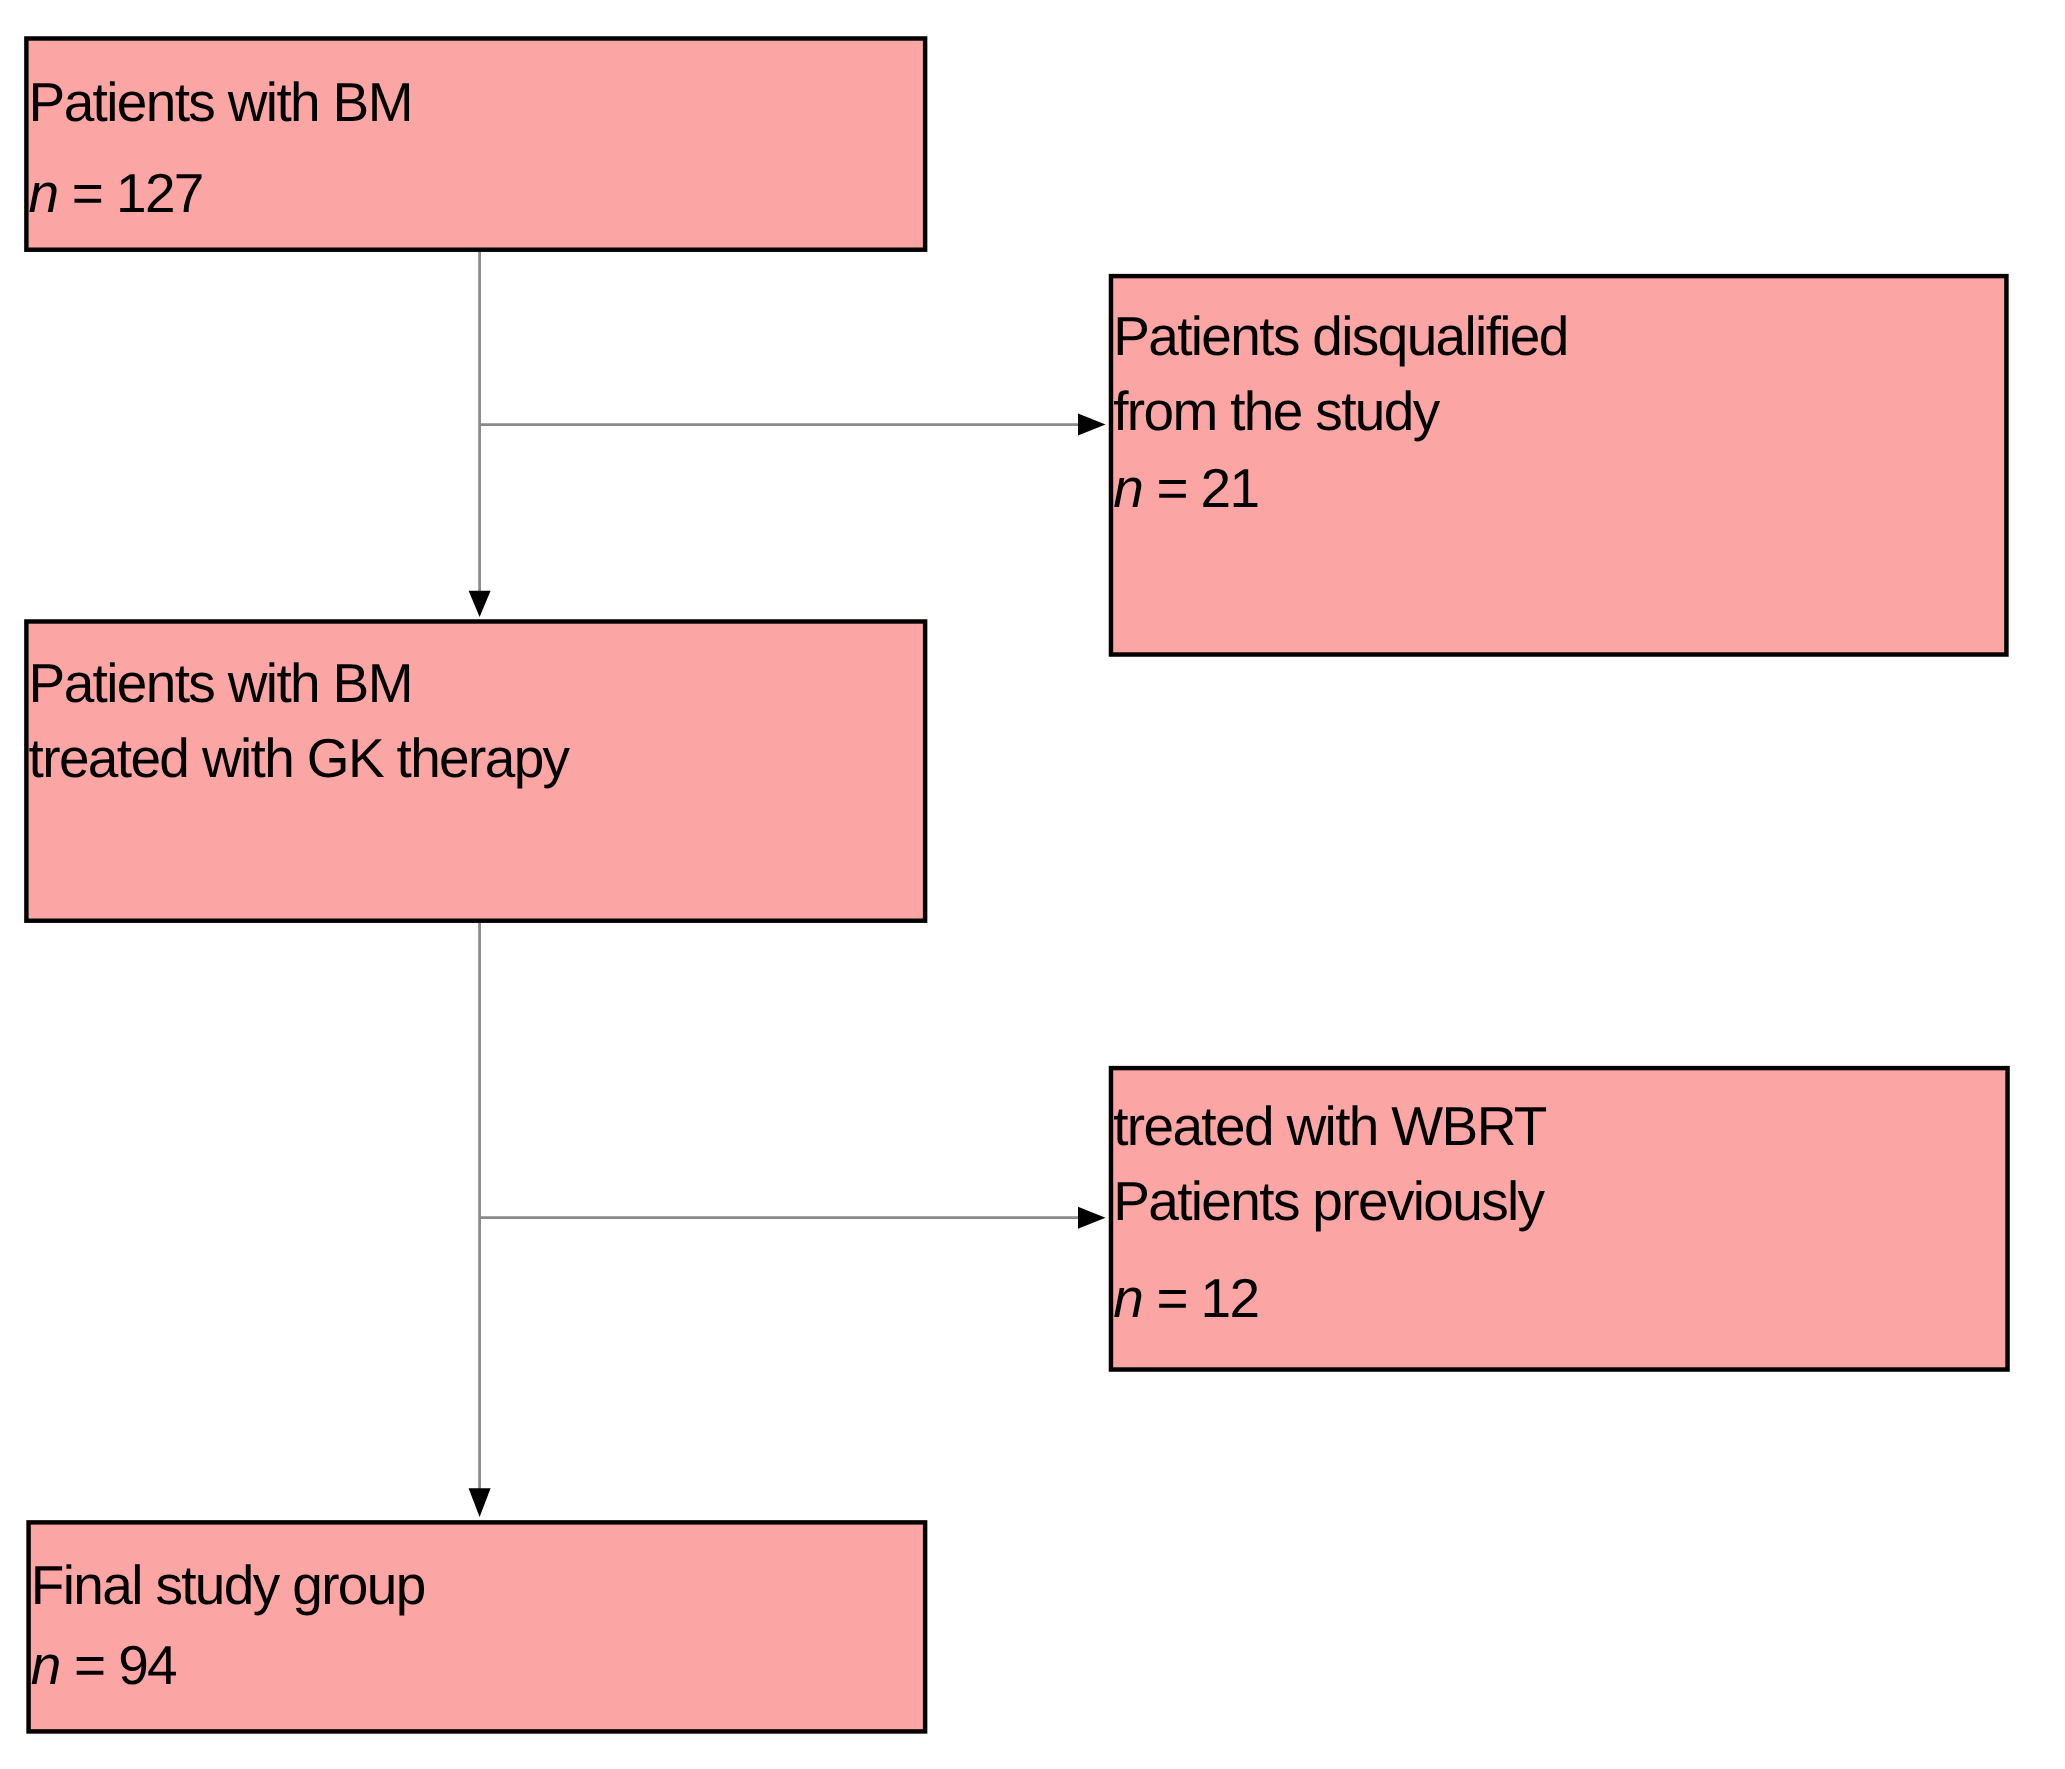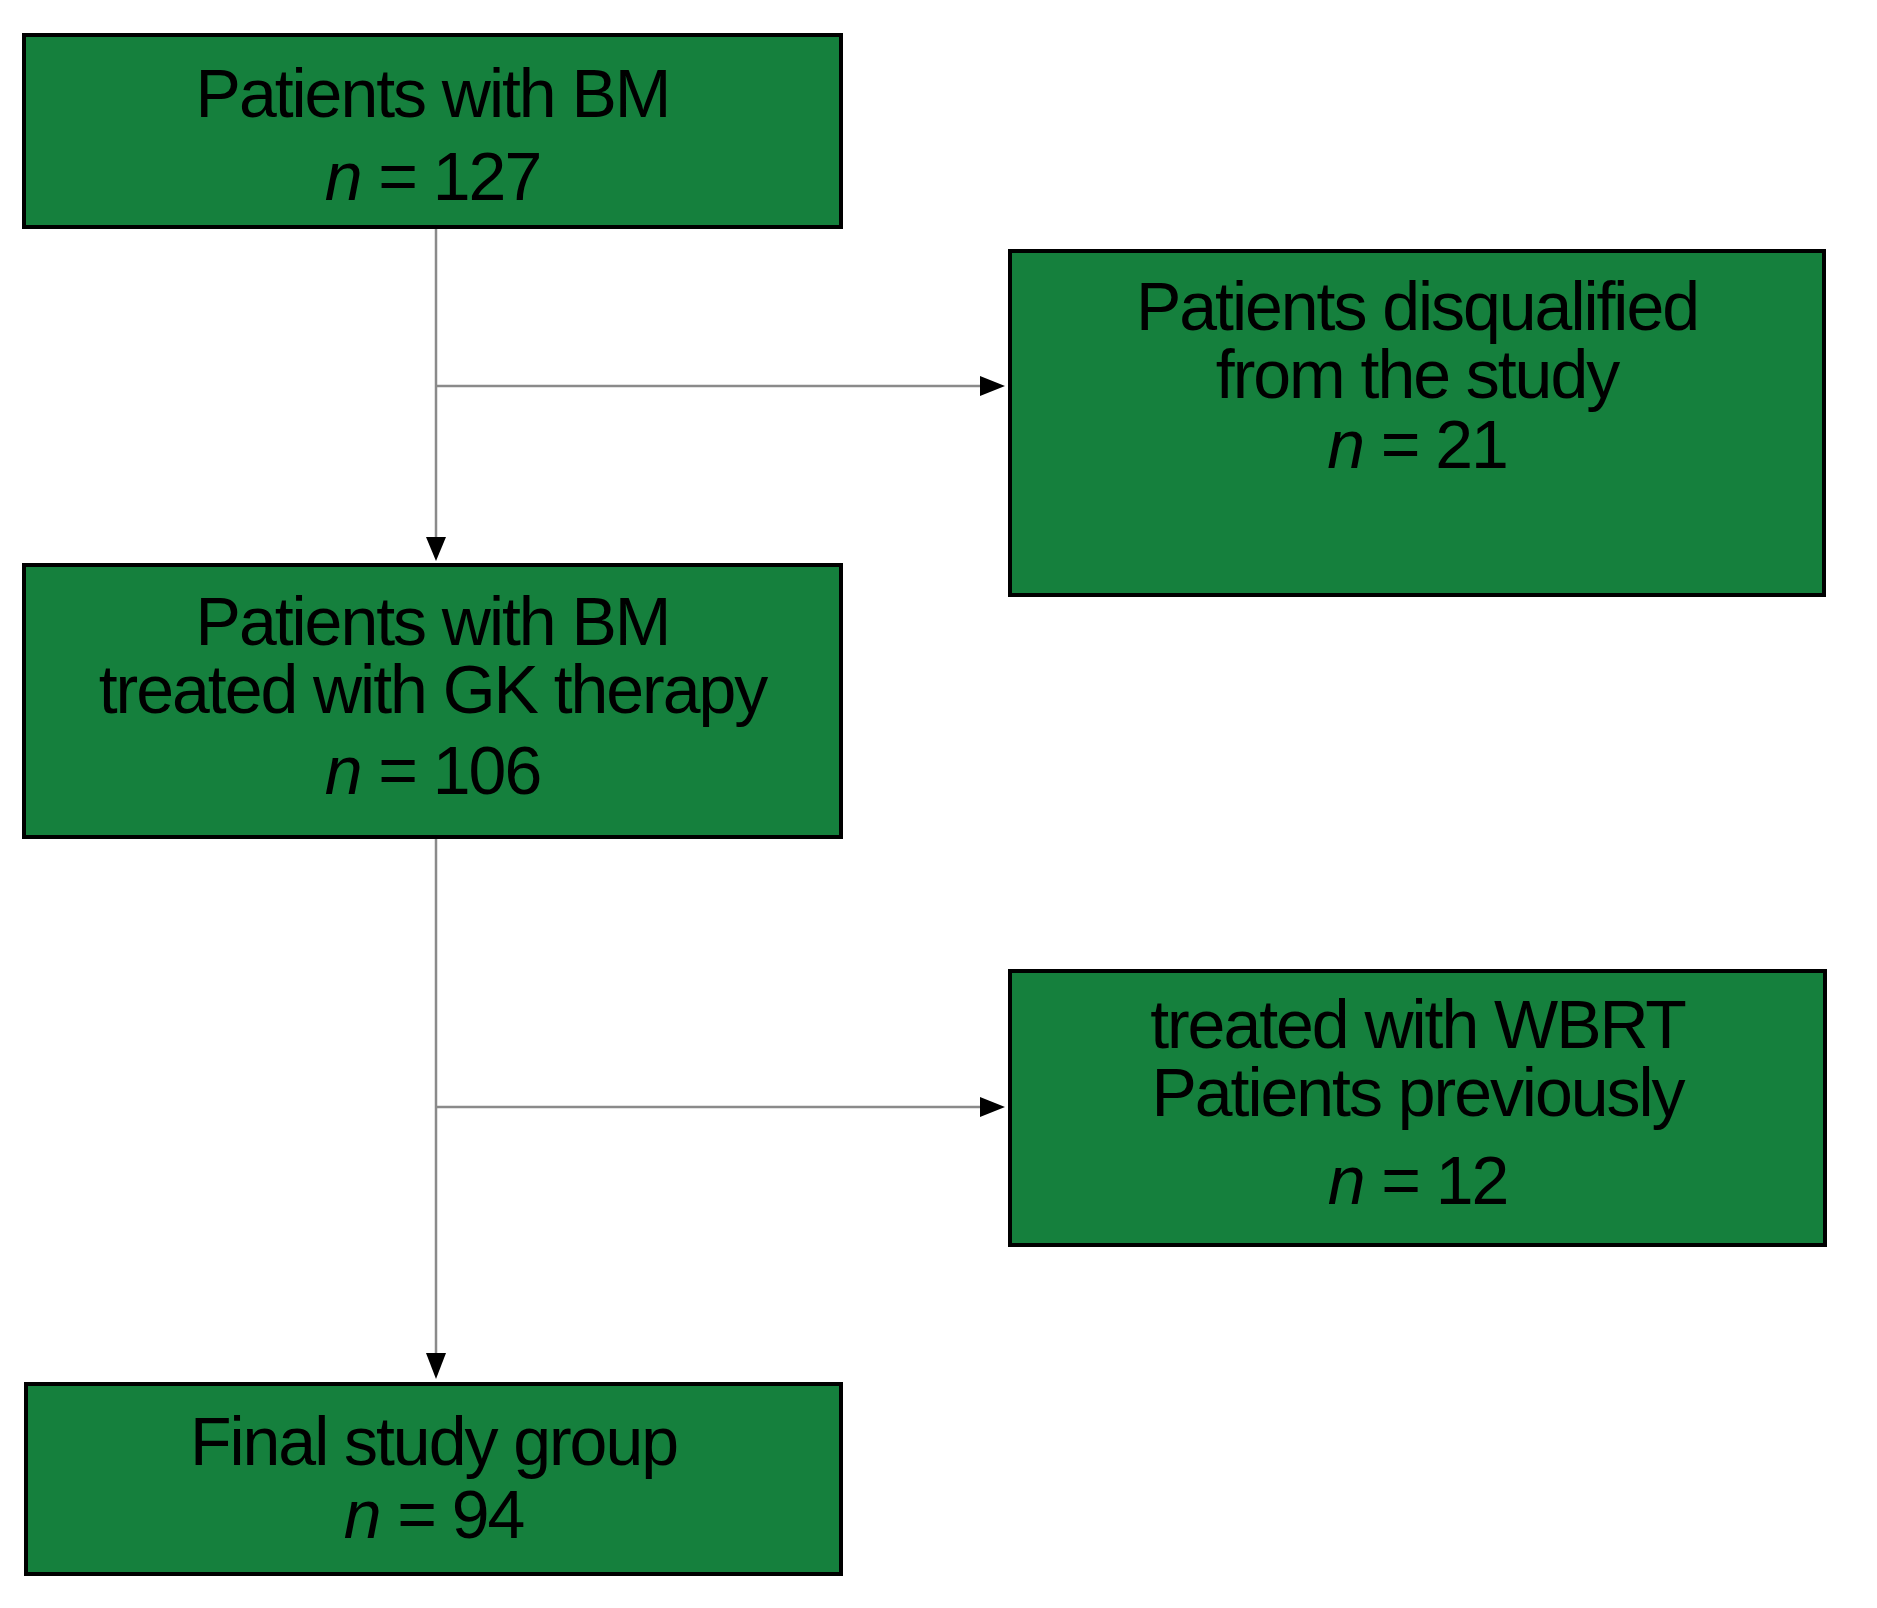--- a/index.html
+++ b/index.html
@@ -21,23 +21,23 @@
     left: 0;
     top: 0;
     width: 1877px;
     height: 1608px;
     pointer-events: none;
   }
   .flow-box {
     position: absolute;
     box-sizing: border-box;
     border: 4px solid #000000;
-    background: #15803d;
-    text-align: center;
-    font-size: 68px;
+    background: #fca5a5;
+    text-align: left;
+    font-size: 50px;
     letter-spacing: -0.03em;
     line-height: 68px;
   }
   .box-title span {
     display: block;
   }
   .box-count {
     white-space: nowrap;
   }
   .nvar {
@@ -101,23 +101,20 @@
     <div class="box-count">
       <span class="nvar">n</span><span>= 21</span>
     </div>
   </div>
 
   <div id="box-middle" class="flow-box">
     <div class="box-title">
       <span>Patients with BM</span>
       <span>treated with GK therapy</span>
     </div>
-    <div class="box-count">
-      <span class="nvar">n</span><span>= 106</span>
-    </div>
   </div>
 
   <div id="box-excl2" class="flow-box">
     <div class="box-title">
       <span>treated with WBRT</span>
       <span>Patients previously</span>
     </div>
     <div class="box-count">
       <span class="nvar">n</span><span>= 12</span>
     </div>

